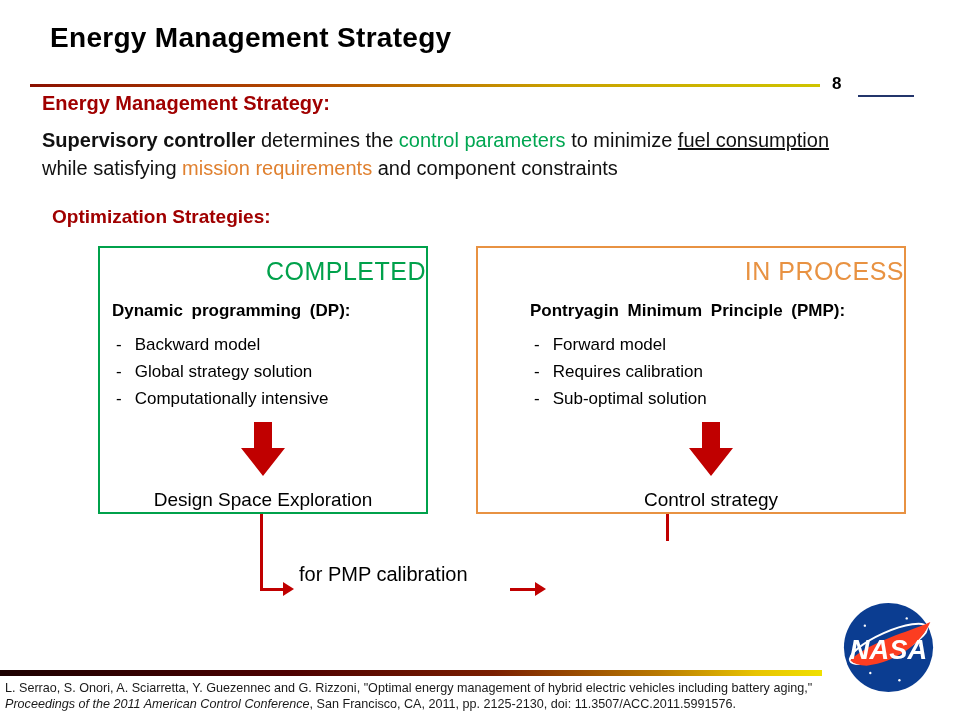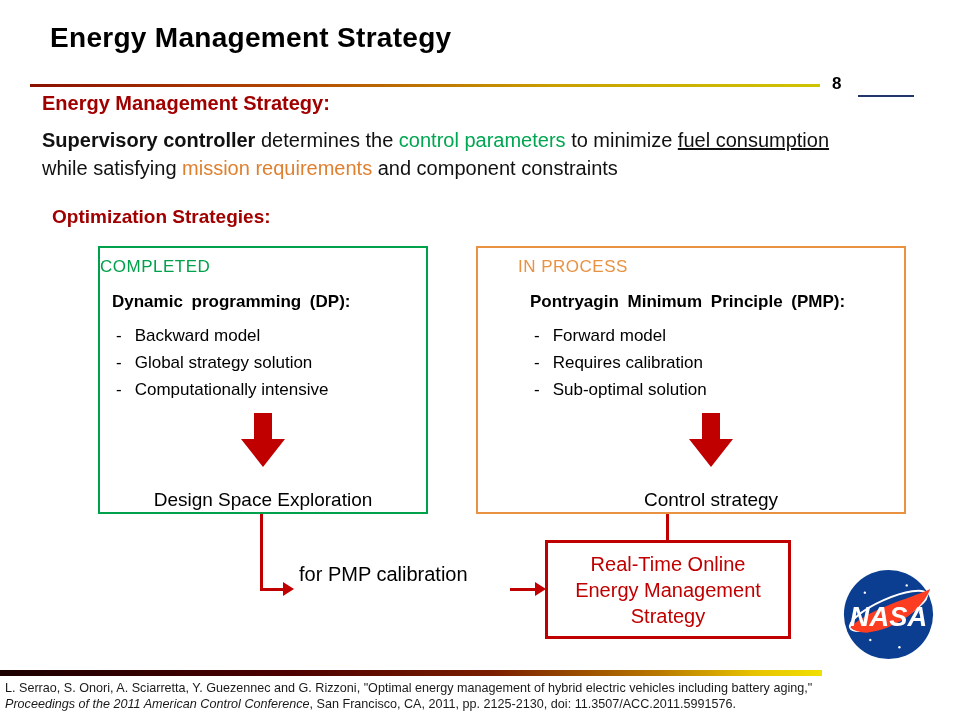--- a/index.html
+++ b/index.html
@@ -20,21 +20,21 @@
   .intro .b { font-weight:bold; }
   .intro .green { color:var(--text-green,#00a651);margin-top:27px; }
   .intro .orange { color:var(--text-orange,#e0802f); }
   .intro .ul { text-decoration:underline; }
 
   .opt-heading { position:absolute; left:52px; top:206px; font-size:19px; font-weight:bold; color:var(--heading-red,#a00000); }
 
   .strategy-box { position:absolute; top:246px; height:268px; background:#fff; display:flex; flex-direction:column; }
   .box-left  { left:98px;  width:330px; border:2px solid var(--box-green,#00a14b); }
   .box-right { left:476px; width:430px; border:2px solid var(--box-orange,#e89242);padding-left:40px; }
-  .box-status { text-align:left; margin-top:9px; font-size:17px; letter-spacing:0.5px; }
+  .box-status { text-align:right; margin-top:9px; font-size:25px; letter-spacing:0.5px; }
   .box-left  .box-status { color:var(--box-green,#00a14b); }
   .box-right .box-status { color:var(--box-orange,#e0802f); }
   .box-title { margin:15px 12px 4px 12px; font-weight:bold; font-size:17px; word-spacing:4px; color:#000; }
   .bullet-list { margin:6px 0 0 16px; list-style:none; }
   .bullet { display:flex; gap:13px; font-size:17px; line-height:27px; color:#000; }
   .down-arrow { width:44px; height:54px; margin:10px auto 0; }
   .box-outcome { margin-top:auto; margin-bottom:1px; text-align:center; font-size:19px; color:#000; }
 
   .line { position:absolute; background:var(--arrow-red,#c00000); }
   .conn-left-v  { left:260px; top:514px; width:3px;  height:77px; }
@@ -52,21 +52,21 @@
   .result-box { position:absolute; left:545px; top:540px; width:246px; height:99px;
                 border:3px solid var(--arrow-red,#c00000); background:#fff;
                 display:flex; flex-direction:column; justify-content:center; align-items:center;
                 color:var(--arrow-red,#c00000); font-size:20px; line-height:26px; text-align:center; }
 
   .footer-bar { position:absolute; left:0; top:670px; width:822px; height:6px;
                 background:linear-gradient(to right,#1c0000 0%,#4d0000 35%,#7a1e00 60%,#b87800 80%,#e8c400 92%,#f0e000 100%); }
   .citation { position:absolute; left:5px; top:680px; width:816px; font-size:12.6px; line-height:16px; color:#1a1a1a; }
   .citation .it { font-style:italic; }
 
-  .nasa-logo { position:absolute; left:843px; top:569px; width:91px; height:91px;text-decoration:underline; }
+  .nasa-logo { position:absolute; left:843px; top:602px; width:91px; height:91px;text-decoration:underline; }
 </style>
 </head>
 <body>
 
 <div class="slide">
 
   <div class="slide-title">Energy Management Strategy</div>
   <div class="top-rule"></div>
   <div class="page-number">8</div>
   <div class="page-rule"></div>
@@ -131,25 +131,20 @@
   <div class="line conn-left-h"></div>
   <div class="arrow-right ah1"></div>
   <div class="line conn-mid-h"></div>
   <div class="arrow-right ah2"></div>
   <div class="line conn-right-v"></div>
 
   <div class="result-note">
     <div>for PMP calibration</div>
   </div>
 
-  <div class="result-box">
-    <div>Real-Time Online</div>
-    <div>Energy Management</div>
-    <div>Strategy</div>
-  </div>
 
   <div class="footer-bar"></div>
   <div class="citation"><span>L. Serrao, S. Onori, A. Sciarretta, Y. Guezennec and G. Rizzoni, "Optimal energy management of hybrid electric vehicles including battery aging," </span><span class="it">Proceedings of the 2011 American Control Conference</span><span>, San Francisco, CA, 2011, pp. 2125-2130, doi: 11.3507/ACC.2011.5991576.</span></div>
 
   <div class="nasa-logo">
     <svg viewBox="0 0 100 100" width="91" height="91">
       <circle cx="50" cy="50" r="49" fill="#0b3d91"></circle>
       <circle cx="24" cy="26" r="1.3" fill="#ffffff"></circle>
       <circle cx="70" cy="18" r="1.3" fill="#ffffff"></circle>
       <circle cx="85" cy="48" r="1.3" fill="#ffffff"></circle>

